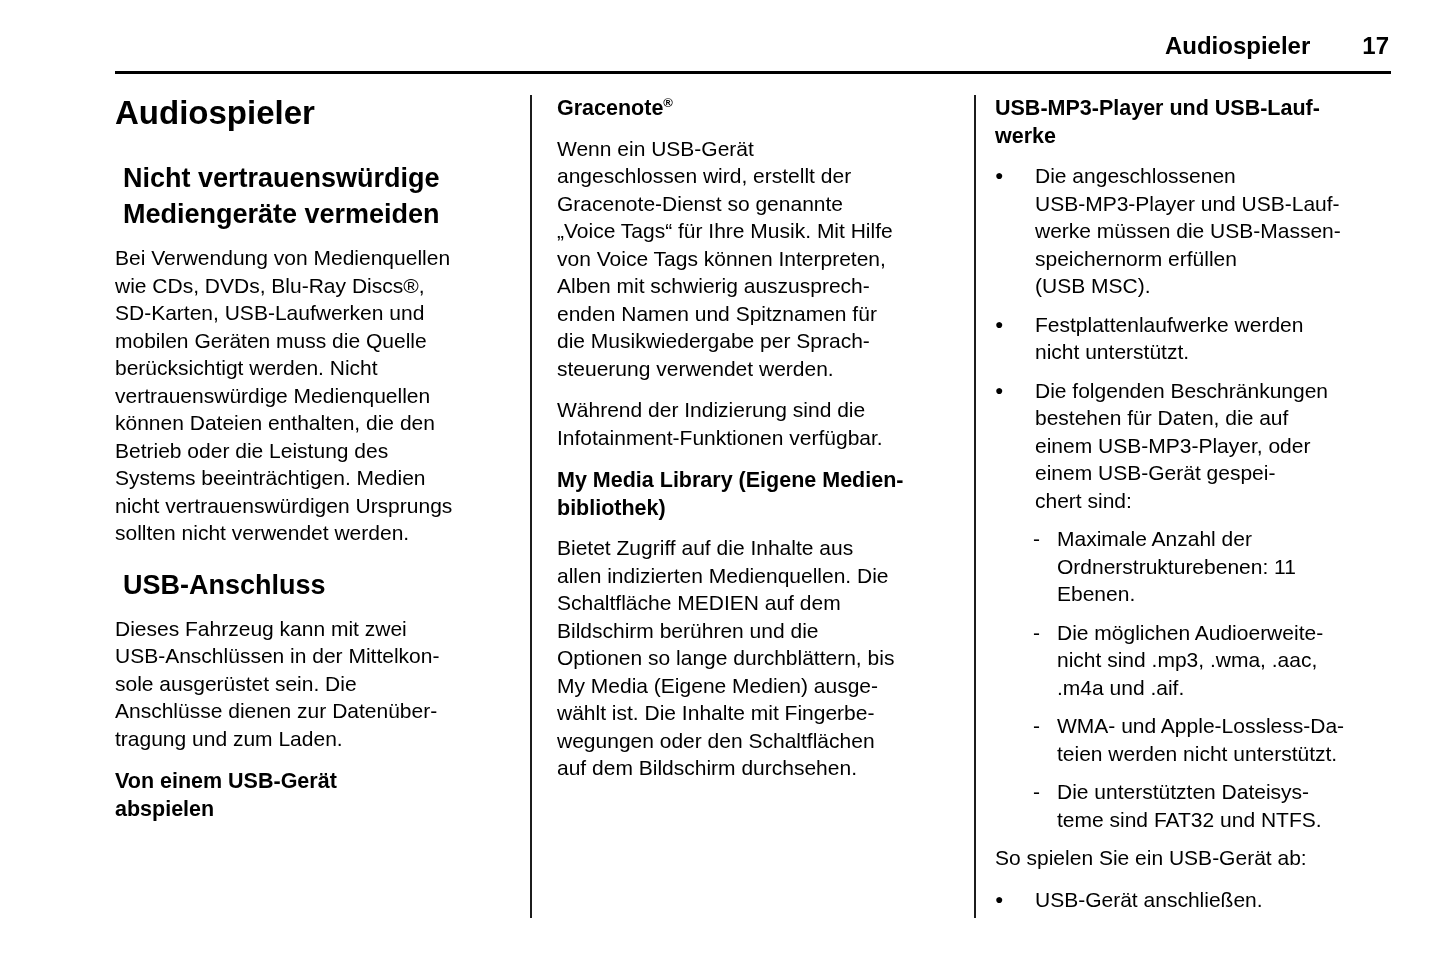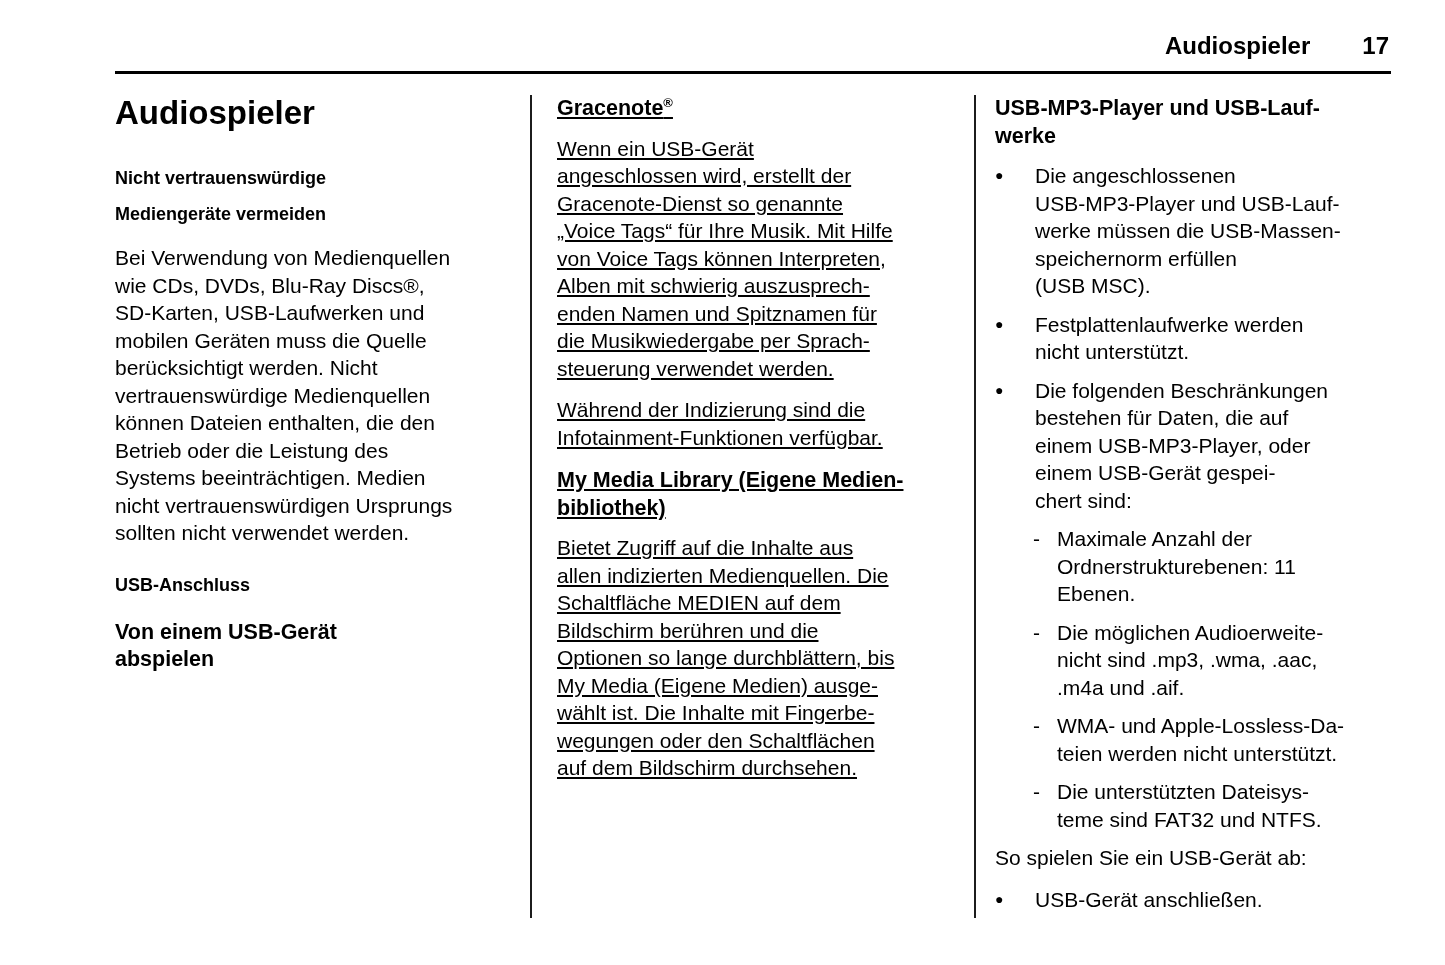--- a/index.html
+++ b/index.html
@@ -33,26 +33,26 @@
     position: absolute;
     top: 95px; height: 823px;
     width: 2px;
     background: #1c1c1c;
   }
   #divider-1 { left: 530px; }
   #divider-2 { left: 974px; }
 
   .col { position: absolute; top: 95px; }
   #column-1 { left: 115px; width: 396px; }
-  #column-2 { left: 557px; width: 394px; text-decoration: underline; }
+  #column-2 { left: 557px; width: 394px; }
   #column-3 { left: 995px; width: 400px; }
 
   h1, h2, h3 { font-weight: 700; white-space: pre-line; }
   h1 { font-size: 33px; line-height: 36px; margin: 0 0 29px 0; }
-  h2 { font-size: 18px; line-height: 36px; margin: 20px 0 12px 0; }
+  h2 { font-size: 27px; line-height: 36px; margin: 20px 0 12px 8px; }
   h3 { font-size: 21.5px; line-height: 27.5px; margin: 16px 0 12px 0; }
   .col > :first-child { margin-top: 0; }
 
   p {
     font-size: 21px; line-height: 27.5px;
     margin: 0 0 14px 0;
     white-space: pre-line;
   }
 
   .bullet {
@@ -95,20 +95,25 @@
 SD-Karten, USB-Laufwerken und
 mobilen Geräten muss die Quelle
 berücksichtigt werden. Nicht
 vertrauenswürdige Medienquellen
 können Dateien enthalten, die den
 Betrieb oder die Leistung des
 Systems beeinträchtigen. Medien
 nicht vertrauenswürdigen Ursprungs
 sollten nicht verwendet werden.</p>
   <h2>USB-Anschluss</h2>
+  <p>Dieses Fahrzeug kann mit zwei
+USB-Anschlüssen in der Mittelkon-
+sole ausgerüstet sein. Die
+Anschlüsse dienen zur Datenüber-
+tragung und zum Laden.</p>
   <h3>Von einem USB-Gerät
 abspielen</h3>
 </section>
 
 <section class="col" id="column-2">
   <h3><span>Gracenote</span><sup>®</sup></h3>
   <p>Wenn ein USB-Gerät
 angeschlossen wird, erstellt der
 Gracenote-Dienst so genannte
 „Voice Tags“ für Ihre Musik. Mit Hilfe

